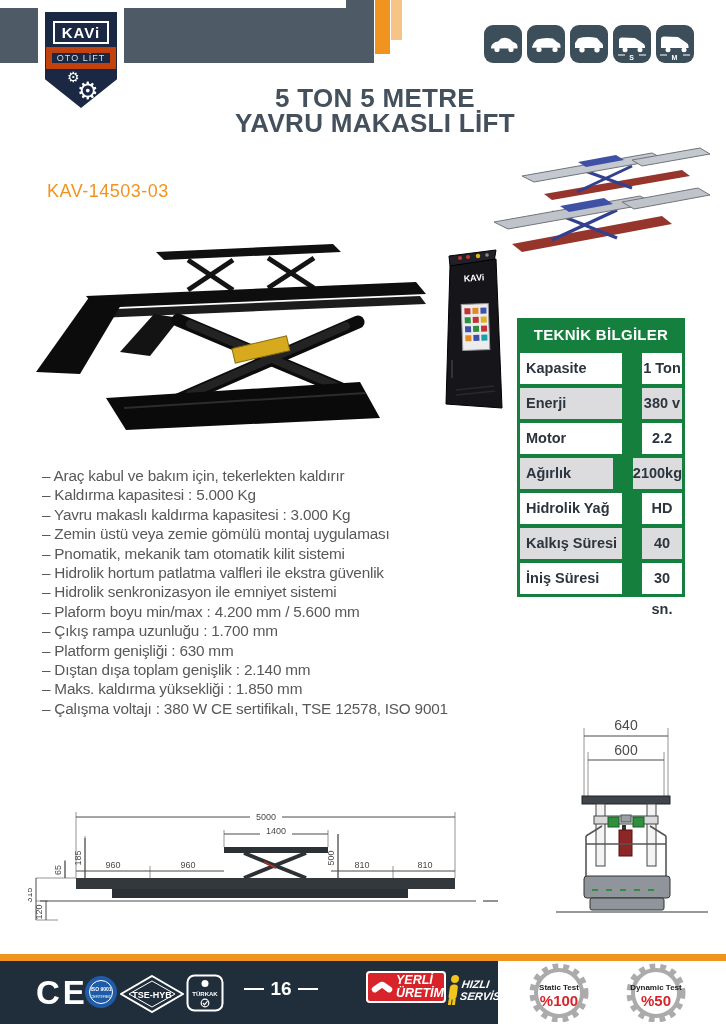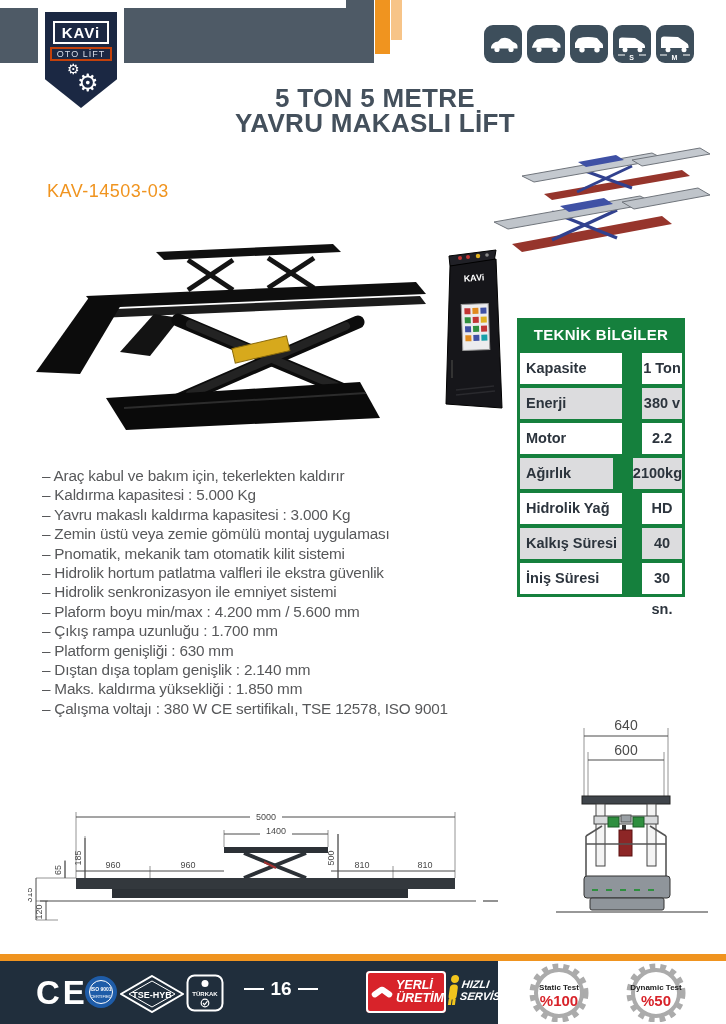--- a/index.html
+++ b/index.html
@@ -14,21 +14,21 @@
   .bar-peach{left:391px;top:0;width:11px;height:40px;background:#F7C488;}
 
   .logo{left:38px;top:5px;width:86px;height:110px;background:#fff;
         clip-path:polygon(0 0,100% 0,100% 70%,50% 100%,0 70%);
         display:flex;align-items:stretch;justify-content:stretch;padding:0;}
   .logo-inner{margin:7px;flex:1;background:#1B2843;
         clip-path:polygon(0 0,100% 0,100% 70%,50% 100%,0 70%);
         display:flex;flex-direction:column;align-items:center;}
   .logo-brand{margin-top:9px;border:2px solid #fff;padding:1px 7px;color:#fff;
         font-size:15px;font-weight:bold;letter-spacing:1px;}
-  .logo-sub{margin-top:3px;border:2px solid #c2410c;padding:0 5px;color:#d7dde8;
+  .logo-sub{margin-top:3px;border:6px solid #c2410c;padding:0 5px;color:#d7dde8;
         font-size:9px;letter-spacing:1px;}
   .logo-gears{position:relative;width:100%;height:40px;color:#fff;}
   .gear-sm{position:absolute;left:22px;top:0;font-size:14px;color:#fff;}
   .gear-lg{position:absolute;left:32px;top:8px;font-size:24px;color:#fff;}
 
   .vehicles{left:484px;top:25px;display:flex;gap:5px;}
   .veh{width:38px;height:38px;border-radius:9px;background:#3D4E5B;position:relative;}
   .veh svg{position:absolute;left:0;top:0;}
   .veh .sm-label{position:absolute;bottom:2px;width:100%;text-align:center;
         color:#fff;font-size:7px;font-weight:bold;letter-spacing:1px;}
@@ -56,21 +56,21 @@
   
   .foot-line{left:0;top:954px;width:726px;height:7px;background:#F0941F;}
   .foot-navy{left:0;top:961px;width:498px;height:63px;background:#202E3C;}
   .ce{left:36px;top:13px;color:#fff;font-size:33px;font-weight:bold;letter-spacing:3px;}
   .iso{left:84px;top:13px;}
   .tse{left:120px;top:14px;}
   .turkak{left:186px;top:13px;}
   .pageno{left:238px;top:17px;width:86px;display:flex;align-items:center;justify-content:center;gap:6px;
           color:#fff;font-size:19px;font-weight:bold;}
   .pagedash{width:20px;height:2px;background:#fff;}
-  .yerli{left:366px;top:10px;width:80px;height:42px;background:#D8232A;border-radius:4px;
+  .yerli{left:366px;top:10px;width:80px;height:32px;background:#D8232A;border-radius:4px;
          box-shadow:inset 0 0 0 2px #fff;display:flex;align-items:center;padding-left:4px;box-sizing:border-box;}
   .yerli-text{color:#fff;font-weight:bold;font-style:italic;font-size:12.5px;line-height:13px;margin-left:2px;}
   .hizli{left:447px;top:13px;display:flex;align-items:center;transform:skewX(-8deg);}
   .hizli-text{color:#fff;font-weight:bold;font-style:italic;font-size:11px;line-height:12px;margin-left:1px;}
   .gear-badge{width:78px;height:60px;}
 
   text{font-family:"Liberation Sans",sans-serif;}
 </style>
 </head>
 <body>

